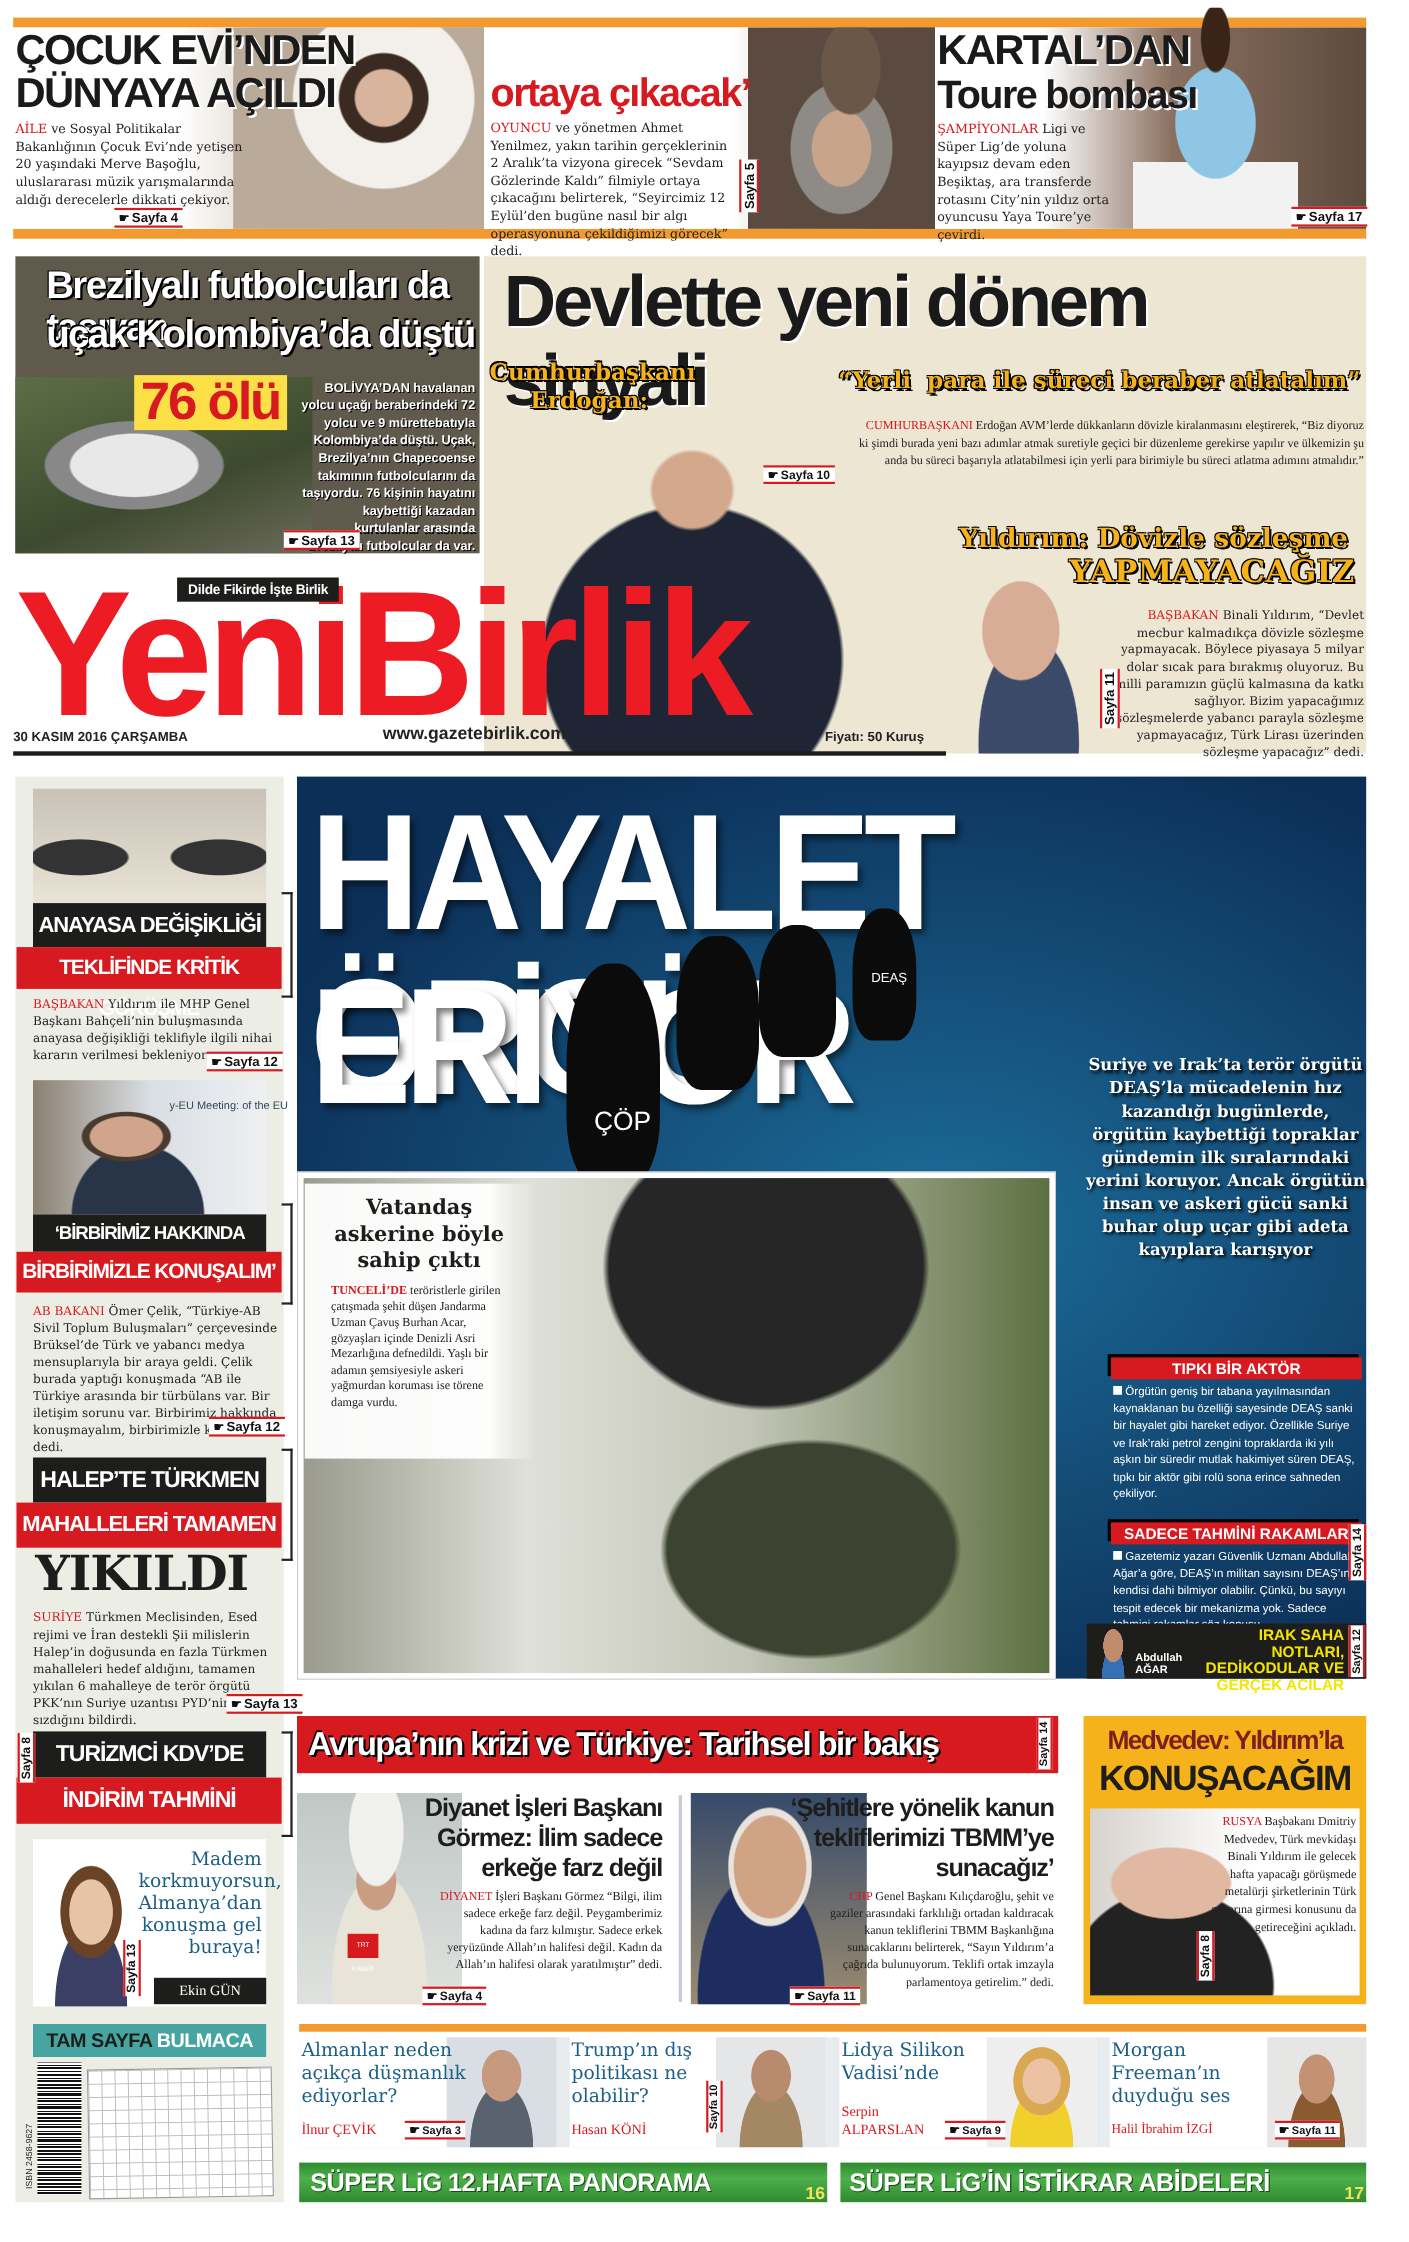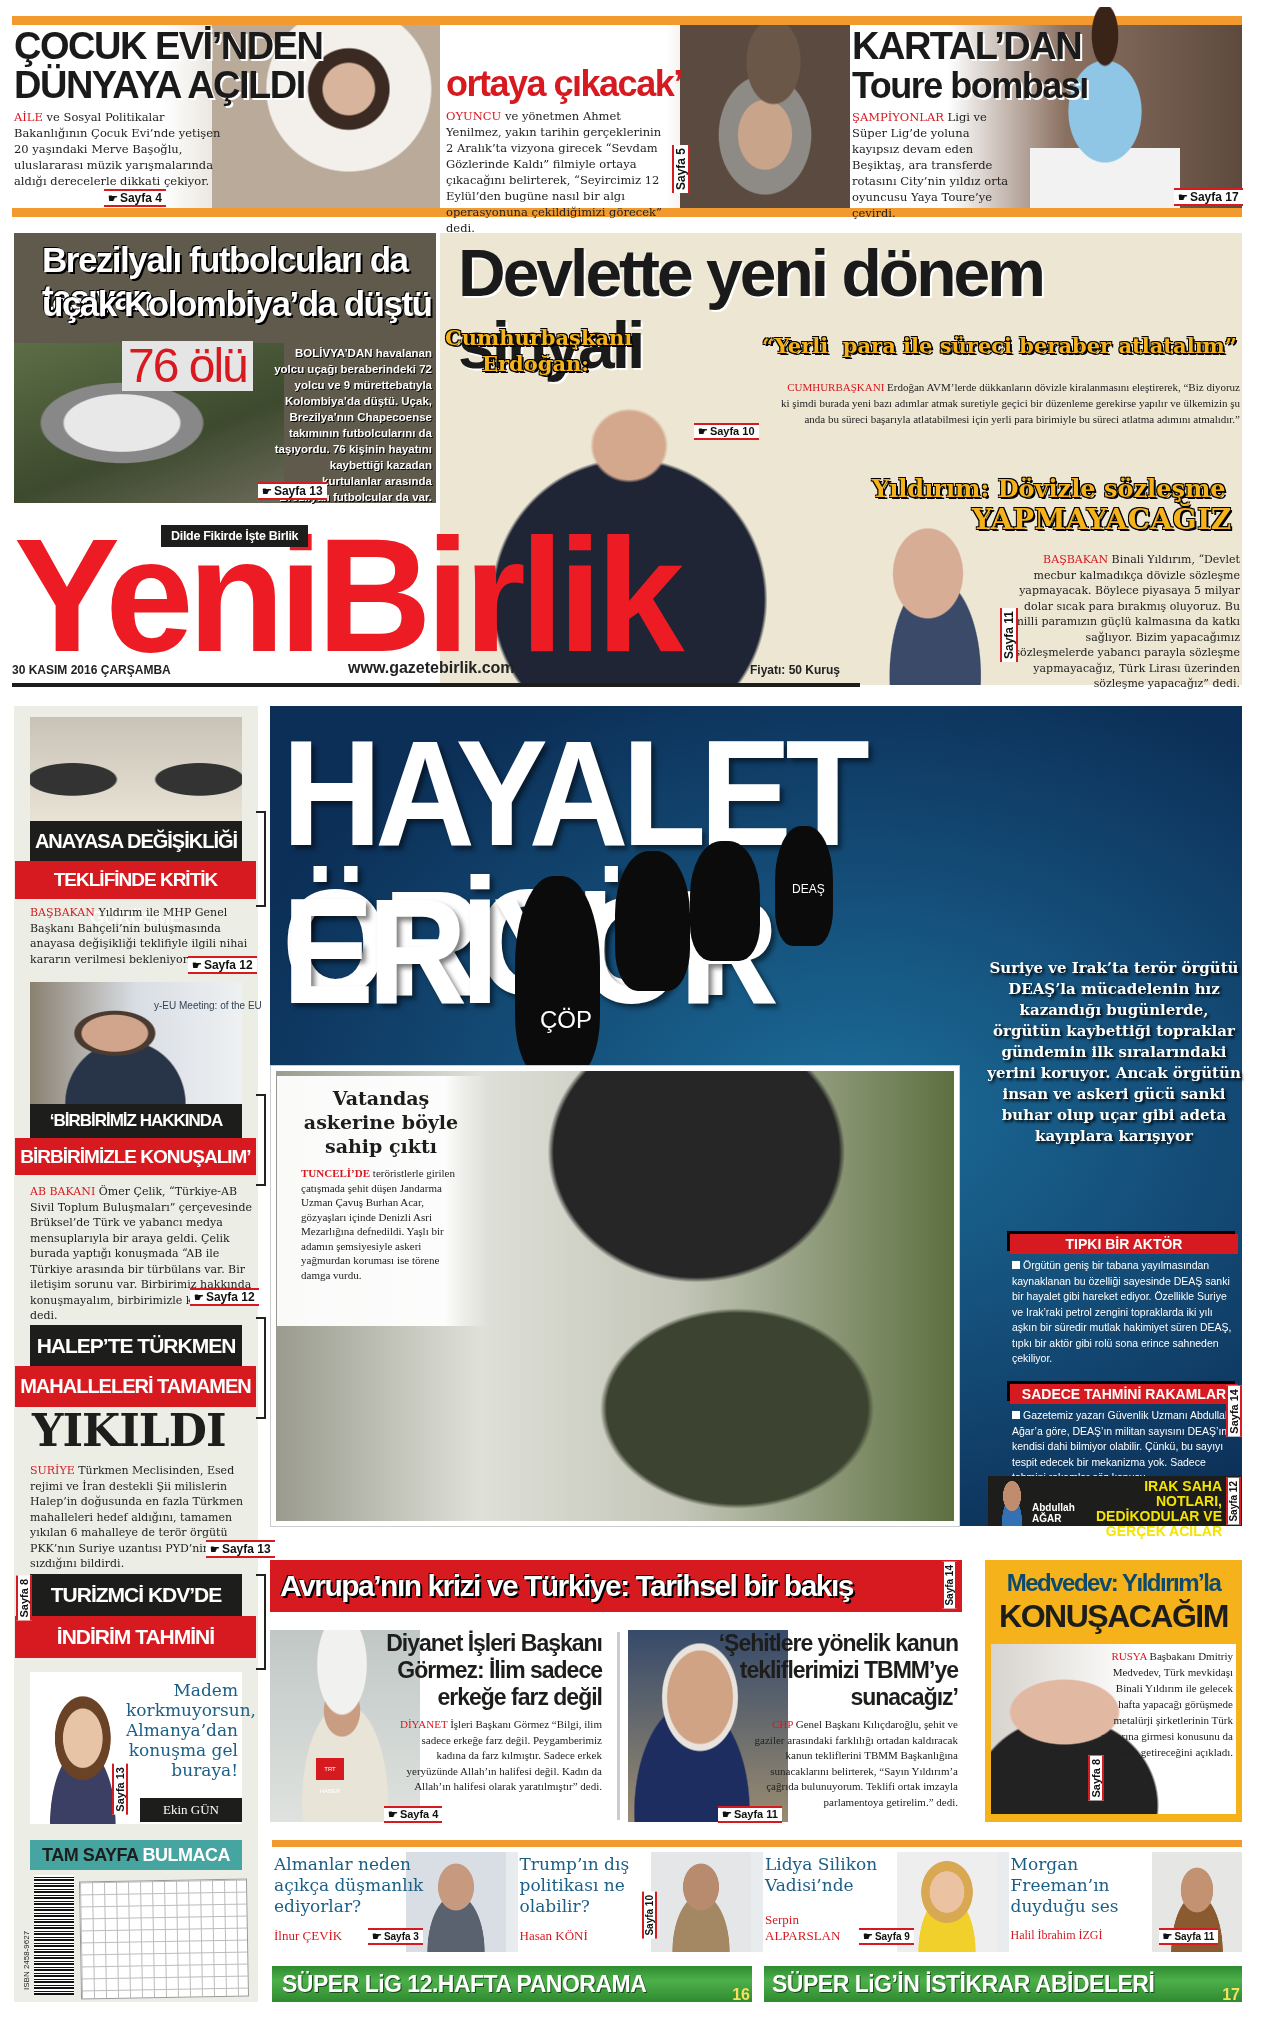--- a/index.html
+++ b/index.html
@@ -49,21 +49,21 @@
   <div class="abs hl-black" style="left:2px;top:2px;font-size:38px;line-height:39px">KARTAL’DAN</div>
   <div class="abs hl-black" style="left:2px;top:41px;font-size:36px;line-height:39px">Toure bombası</div>
   <div class="abs body-txt" style="left:2px;top:84px;width:160px"><span class="red">ŞAMPİYONLAR</span><span> Ligi ve Süper Lig’de yoluna kayıpsız devam eden Beşiktaş, ara transferde rotasını City’nin yıldız orta oyuncusu Yaya Toure’ye çevirdi.</span></div>
   <div class="abs sayfa" style="left:324px;top:163px"><span class="hand">☛</span><span>Sayfa 17</span></div>
 </div>
 
 <div class="abs" style="left:14px;top:233px;width:422px;height:270px;background:#5f5a4c">
   <div class="abs" style="left:0;top:110px;width:270px;height:160px;background:radial-gradient(ellipse at 40% 50%,#e8e8e8 0 25%,#888 26% 35%,transparent 36%),linear-gradient(160deg,#5c6e46,#3d4a2e 60%,#6c6a5a)"></div>
   <div class="abs outl" style="left:28px;top:8px;font-size:35px;line-height:38px;letter-spacing:-1.5px">Brezilyalı futbolcuları da taşıyan</div>
   <div class="abs outl" style="left:28px;top:52px;font-size:35px;line-height:38px;letter-spacing:-1.5px">uçak Kolombiya’da düştü</div>
-  <div class="abs sans" style="left:108px;top:108px;font-size:48px;font-weight:normal;color:#d71920;background:#e5e5e5;padding:0 6px;line-height:50px;letter-spacing:-2px">76 ölü</div>
+  <div class="abs sans" style="left:108px;top:108px;font-size:48px;font-weight:bold;color:#d71920;background:#fde047;padding:0 6px;line-height:50px;letter-spacing:-2px">76 ölü</div>
   <div class="abs sans" style="left:260px;top:112px;width:158px;font-size:11.5px;line-height:16px;color:#fff;font-weight:bold;text-align:right;text-shadow:1px 1px 0 #000"><span>BOLİVYA’DAN</span><span> havalanan yolcu uçağı beraberindeki 72 yolcu ve 9 mürettebatıyla Kolombiya’da düştü. Uçak, Brezilya’nın Chapecoense takımının futbolcularını da taşıyordu. 76 kişinin hayatını kaybettiği kazadan kurtulanlar arasında Brezilyalı futbolcular da var.</span></div>
   <div class="abs sayfa" style="left:244px;top:249px"><span class="hand">☛</span><span>Sayfa 13</span></div>
 </div>
 
 <div class="abs" style="left:440px;top:233px;width:802px;height:452px;background:#ece6d3">
   <div class="abs" style="left:0;top:110px;width:440px;height:342px;background:radial-gradient(ellipse at 43% 30%,#d4a88c 0 10%,transparent 11%),radial-gradient(ellipse at 43% 75%,#1f2535 0 38%,transparent 39%)"></div>
   <div class="abs hl-black" style="left:18px;top:4px;font-size:66px;line-height:72px;letter-spacing:-3px">Devlette yeni dönem sinyali</div>
   <div class="abs yellow-hl" style="left:5px;top:92px;font-size:21px;line-height:25px">Cumhurbaşkanı</div>
   <div class="abs yellow-hl" style="left:42px;top:118px;font-size:21px;line-height:25px">Erdoğan:</div>
   <div class="abs yellow-hl" style="left:322px;top:100px;font-size:21px;line-height:25px;white-space:pre">“Yerli  para ile süreci beraber atlatalım”</div>
@@ -191,21 +191,21 @@
 <div class="abs" style="left:617px;top:1632px;width:3px;height:188px;background:#c8cdd4"></div>
 
 <div class="abs" style="left:628px;top:1628px;width:334px;height:200px">
   <div class="abs" style="left:0;top:2px;width:160px;height:192px;background:radial-gradient(ellipse at 45% 35%,#d1a385 0 26%,#e8e3dc 27% 30%,transparent 31%),radial-gradient(ellipse at 40% 95%,#1d2d60 0 42%,transparent 43%),linear-gradient(#364a6a,#9a8b70)"></div>
   <div class="abs sans" style="left:90px;top:2px;width:240px;text-align:right;font-size:23px;line-height:27px;font-weight:bold;letter-spacing:-1px;color:#1d1d1b">‘Şehitlere yönelik kanun tekliflerimizi TBMM’ye sunacağız’</div>
   <div class="abs" style="left:112px;top:89px;width:218px;text-align:right;font-family:'Liberation Serif',serif;font-size:11px;line-height:15.5px"><span class="red">CHP</span><span> Genel Başkanı Kılıçdaroğlu, şehit ve gaziler arasındaki farklılığı ortadan kaldıracak kanun tekliflerini TBMM Başkanlığına sunacaklarını belirterek, “Sayın Yıldırım’a çağrıda bulunuyorum. Teklifi ortak imzayla parlamentoya getirelim.” dedi.</span></div>
   <div class="abs sayfa" style="left:90px;top:178px;font-size:11px"><span class="hand">☛</span><span>Sayfa 11</span></div>
 </div>
 
 <div class="abs" style="left:985px;top:1560px;width:257px;height:262px;background:#f5b21a">
-  <div class="abs sans" style="left:6px;top:8px;width:245px;text-align:center;font-size:24px;line-height:30px;font-weight:bold;letter-spacing:-1.5px;color:#0c4a6e">Medvedev: Yıldırım’la</div>
+  <div class="abs sans" style="left:6px;top:8px;width:245px;text-align:center;font-size:24px;line-height:30px;font-weight:bold;letter-spacing:-1.5px;color:#7f1d1d">Medvedev: Yıldırım’la</div>
   <div class="abs sans" style="left:6px;top:38px;width:245px;text-align:center;font-size:32px;line-height:36px;font-weight:bold;letter-spacing:-1.5px;color:#1d1d1b">KONUŞACAĞIM</div>
   <div class="abs" style="left:6px;top:84px;width:245px;height:170px;background:radial-gradient(ellipse at 30% 40%,#e1b9a2 0 22%,transparent 23%),radial-gradient(ellipse at 30% 95%,#222 0 38%,transparent 39%),linear-gradient(90deg,#d7d3cd,#fff 60%)"></div>
   <div class="abs" style="left:110px;top:88px;width:138px;text-align:right;font-family:'Liberation Serif',serif;font-size:11px;line-height:16px"><span class="red">RUSYA</span><span> Başbakanı Dmitriy Medvedev, Türk mevkidaşı Binali Yıldırım ile gelecek hafta yapacağı görüşmede metalürji şirketlerinin Türk pazarına girmesi konusunu da gündeme getireceğini açıkladı.</span></div>
   <div class="abs vsayfa" style="left:103px;top:196px;font-size:11px">Sayfa 8</div>
 </div>
 
 <div class="abs obar" style="left:272px;top:1840px;width:970px;height:7px"></div>
 
 <div class="abs" style="left:272px;top:1852px;width:970px;height:100px;background:#e9ecef;display:flex;gap:12px">
   <div class="col-card" style="position:relative;flex:1;background:#fff">

